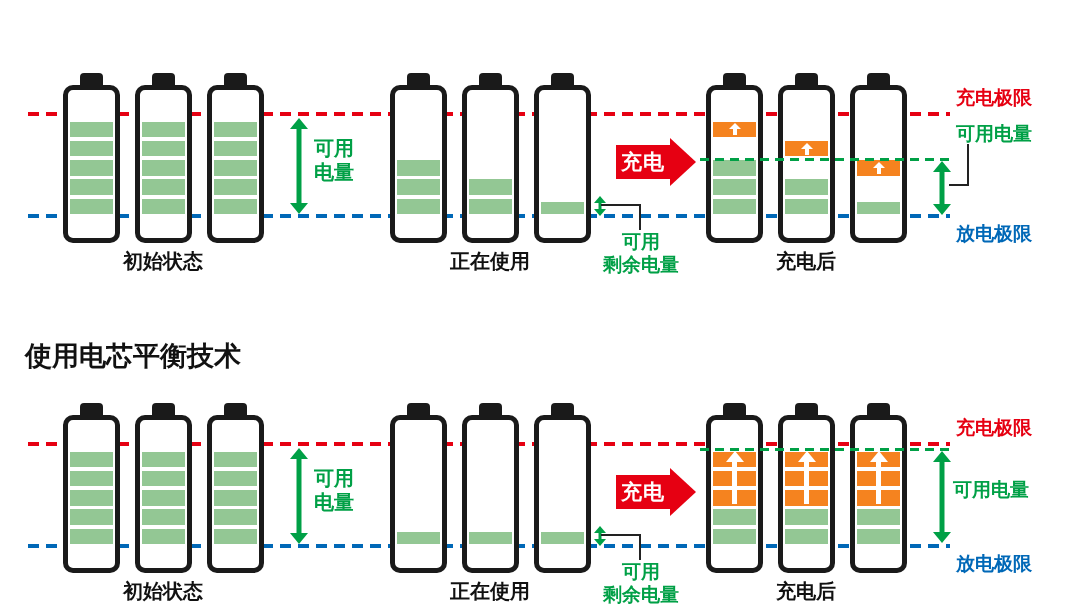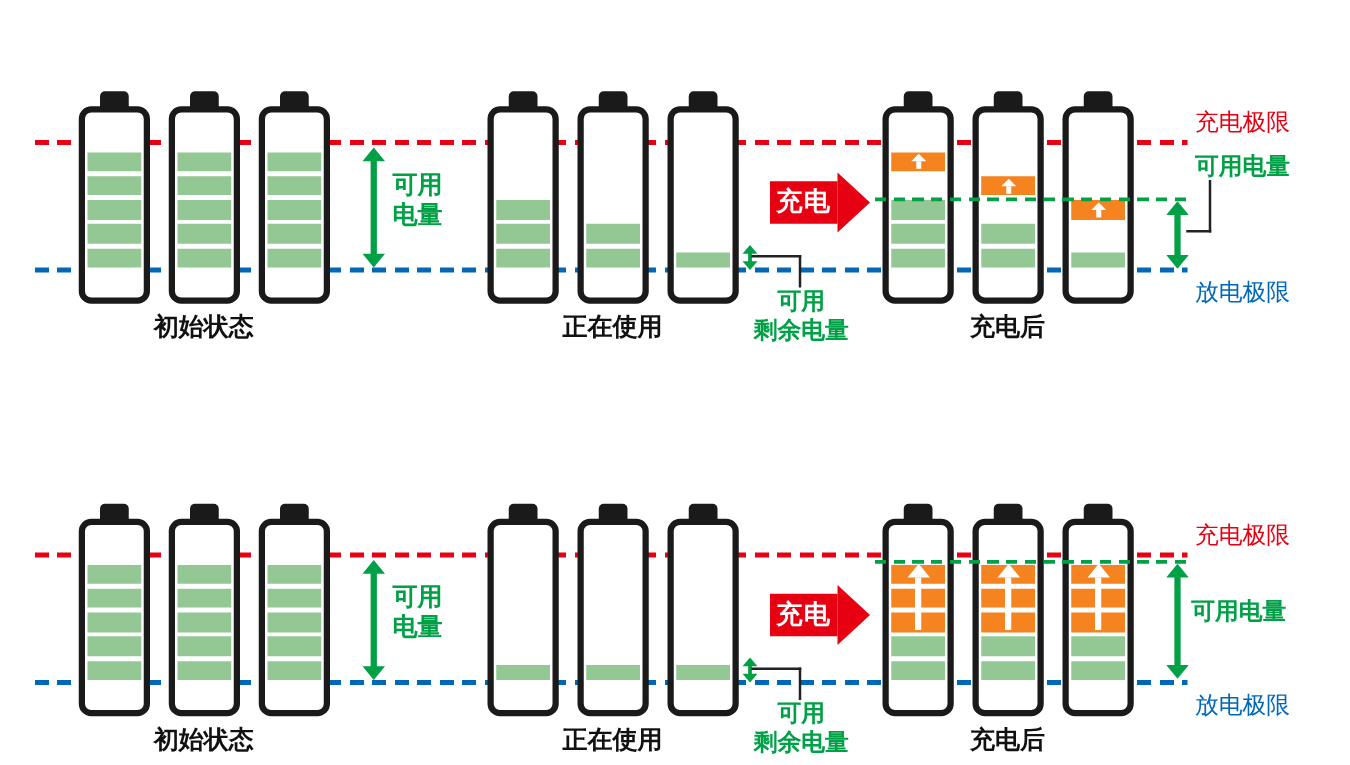--- a/index.html
+++ b/index.html
@@ -6,21 +6,21 @@
   body { font-family:"Liberation Sans","DejaVu Sans",sans-serif; background:#fff; }
   .canvas { position:relative; width:1080px; height:612px; background:#fff; overflow:hidden; }
 
   .sec-title { position:absolute; font-size:27px; font-weight:800; color:#111; z-index:7; }
 
   .dline { position:absolute; z-index:1; }
   .dline.red  { height:4px; background:repeating-linear-gradient(90deg, var(--red) 0 11px, transparent 11px 18px); }
   .dline.blue { height:4px; background:repeating-linear-gradient(90deg, var(--blue) 0 11px, transparent 11px 18px); }
   .dline.green{ height:3px; background:repeating-linear-gradient(90deg, var(--green) 0 9px, transparent 9px 15px); z-index:5; }
 
-  .limit-label { position:absolute; font-size:19px; font-weight:normal; z-index:7; white-space:nowrap; }
+  .limit-label { position:absolute; font-size:19px; font-weight:bold; z-index:7; white-space:nowrap; }
   .limit-label.red  { color:var(--red); }
   .limit-label.blue { color:var(--blue); }
 
   .green-label { position:absolute; font-size:20px; font-weight:bold; color:var(--green); line-height:24px; z-index:7; white-space:nowrap; }
   .stage-label { position:absolute; width:120px; text-align:center; font-size:20px; font-weight:bold; color:#111; z-index:7; }
 
   .bat-group { position:absolute; left:0; top:0; z-index:2; }
   .battery { position:absolute; width:57px; height:170px; z-index:2; }
   .nub   { position:absolute; top:0; left:17px; width:23px; height:16px; background:var(--outline); border-radius:4px 4px 0 0; }
   .bbody { position:absolute; top:12px; left:0; width:57px; height:158px; background:#fff; border:5px solid var(--outline); border-radius:10px; }
@@ -193,20 +193,21 @@
           </div>
         </div>
       </div>
     </div>
   <div class="dline green" style="left:700px;top:158px;width:252px"></div>
 
   <div class="stage-label" style="left:103px;top:248px">初始状态</div>
   <div class="stage-label" style="left:430px;top:248px">正在使用</div>
   <div class="stage-label" style="left:746px;top:248px">充电后</div>
 
+  <div class="sec-title" style="left:25px;top:338px">使用电芯平衡技术</div>
 
   <div class="dline red" style="left:28px;top:442px;width:922px"></div>
   <div class="dline blue" style="left:28px;top:544px;width:922px"></div>
 
   <div class="limit-label red" style="left:956px;top:415px">充电极限</div>
   <div class="green-label" style="left:953px;top:478px;font-size:19px">可用电量</div>
   <div class="limit-label blue" style="left:956px;top:551px">放电极限</div>
   <div class="varrow" style="left:933px;top:451px">
       <svg width="18" height="92" viewBox="0 0 18 92">
         <line x1="9" y1="9" x2="9" y2="83" stroke="var(--green)" stroke-width="5"></line>

